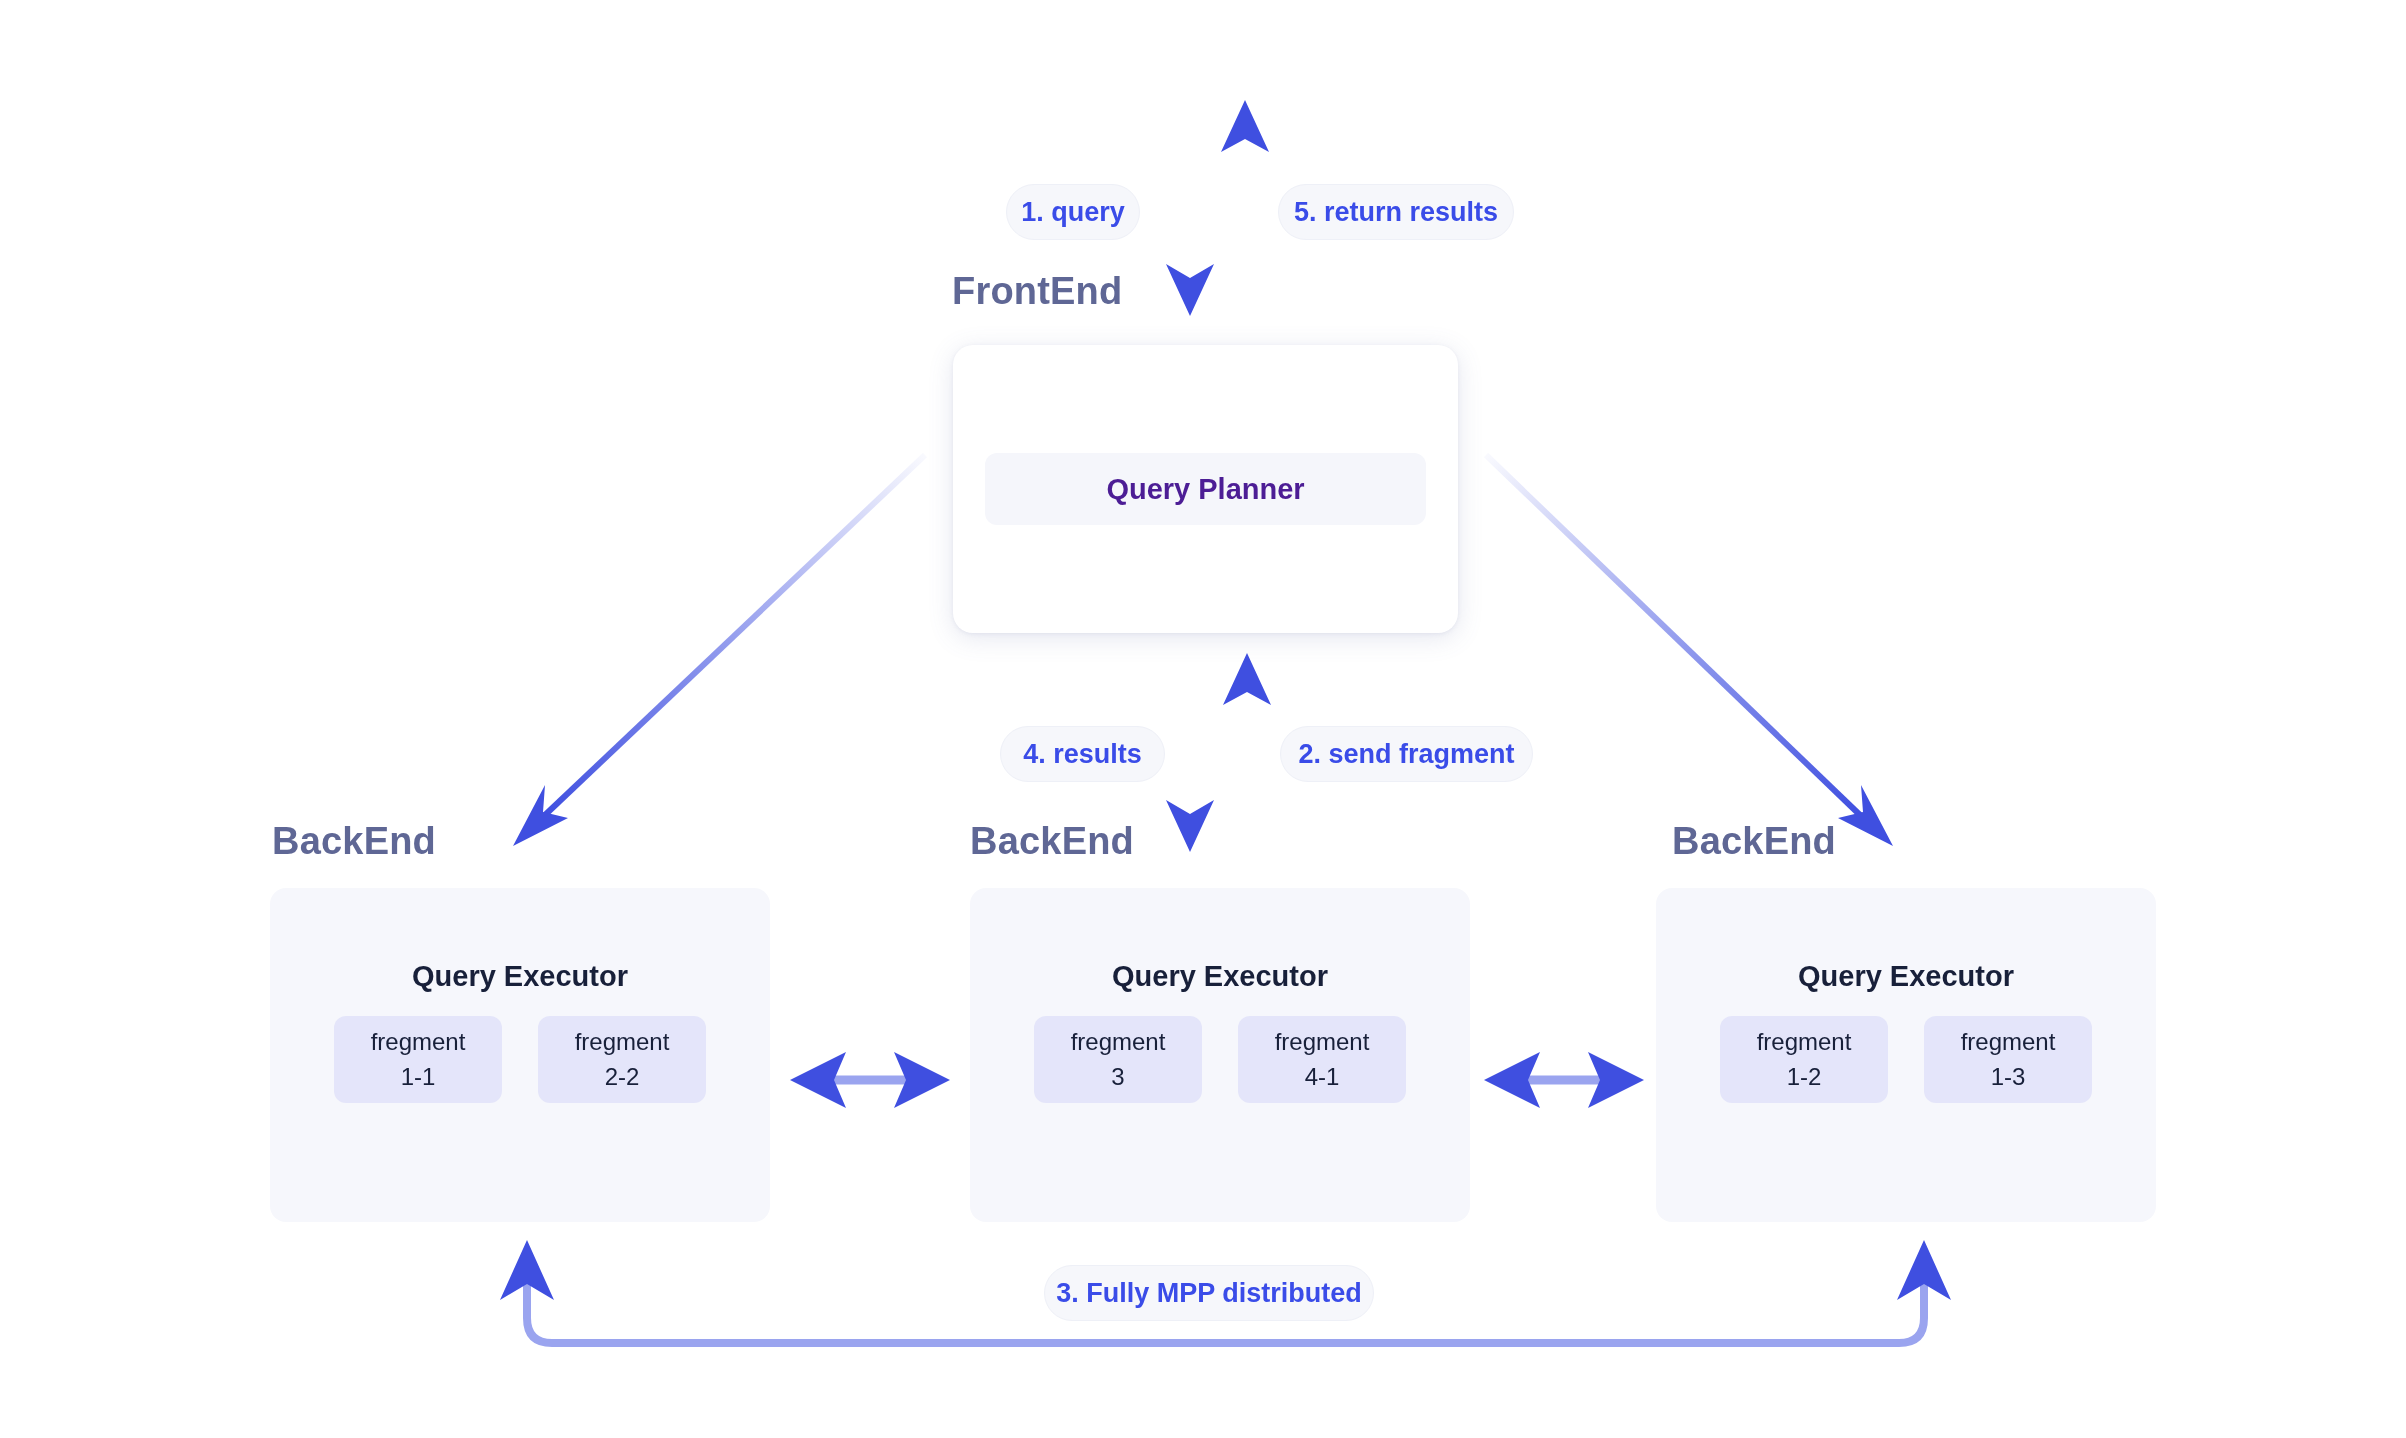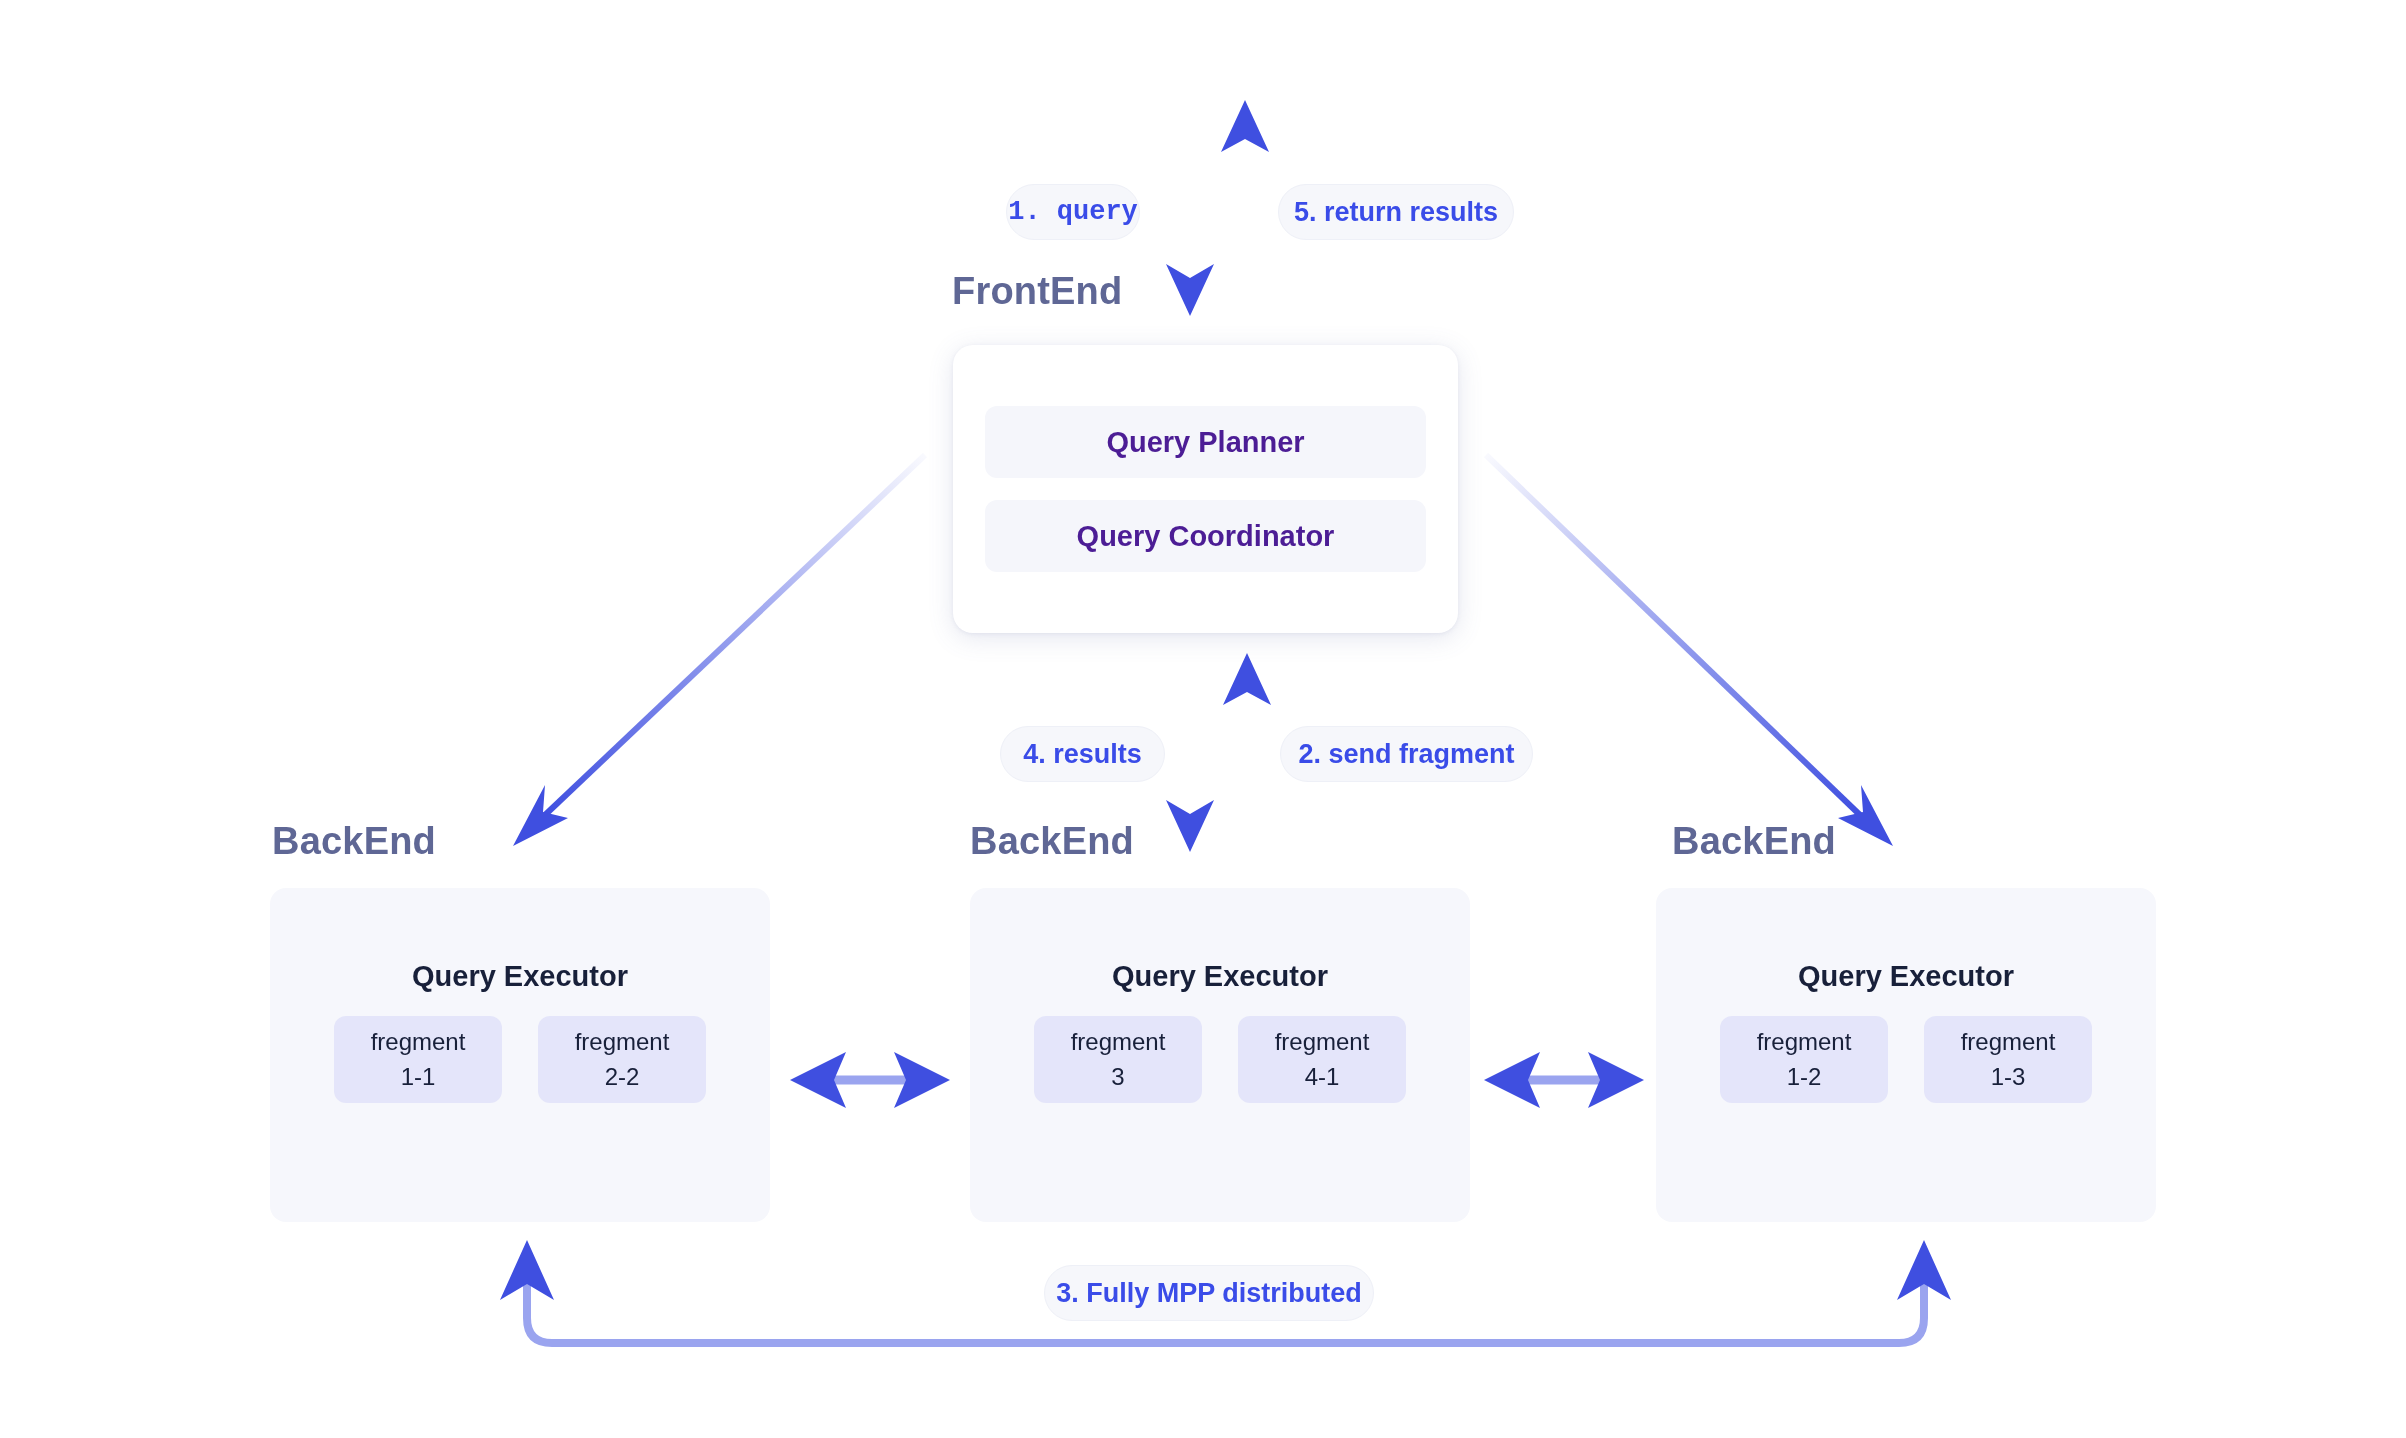--- a/index.html
+++ b/index.html
@@ -125,21 +125,21 @@
     border-radius: 999px;
     color: #3a4ce8;
     font-size: 27px;
     font-weight: bold;
     display: flex;
     align-items: center;
     justify-content: center;
     white-space: nowrap;
     box-sizing: border-box;
   }
-  .pill-query         { left: 1006px; top: 184px;  width: 134px; height: 56px; font-family: Liberation Mono, monospace; }
+  .pill-query         { left: 1006px; top: 184px;  width: 134px; height: 56px; }
   .pill-return        { left: 1278px; top: 184px;  width: 236px; height: 56px; }
   .pill-results       { left: 1000px; top: 726px;  width: 165px; height: 56px; }
   .pill-send-fragment { left: 1280px; top: 726px;  width: 253px; height: 56px; }
   .pill-mpp           { left: 1044px; top: 1265px; width: 330px; height: 56px; }
 </style>
 </head>
 <body>
 
 <div id="stage">
 
@@ -227,21 +227,20 @@
   <div class="tier-label tier-frontend">FrontEnd</div>
 
   <div class="tier-label tier-backend-1">BackEnd</div>
 
   <div class="tier-label tier-backend-2">BackEnd</div>
 
   <div class="tier-label tier-backend-3">BackEnd</div>
 
   <div class="frontend-card">
     <div class="frontend-row">Query Planner</div>
-    <div class="frontend-row">Query Coordinator</div>
   </div>
 
   <div class="backend-card be1">
     <div class="executor-title">Query Executor</div>
     <div class="fragment-row">
       <div class="fragment-box">
         <span class="fr-line">fregment</span>
         <span class="fr-line">1-1</span>
       </div>
       <div class="fragment-box">

